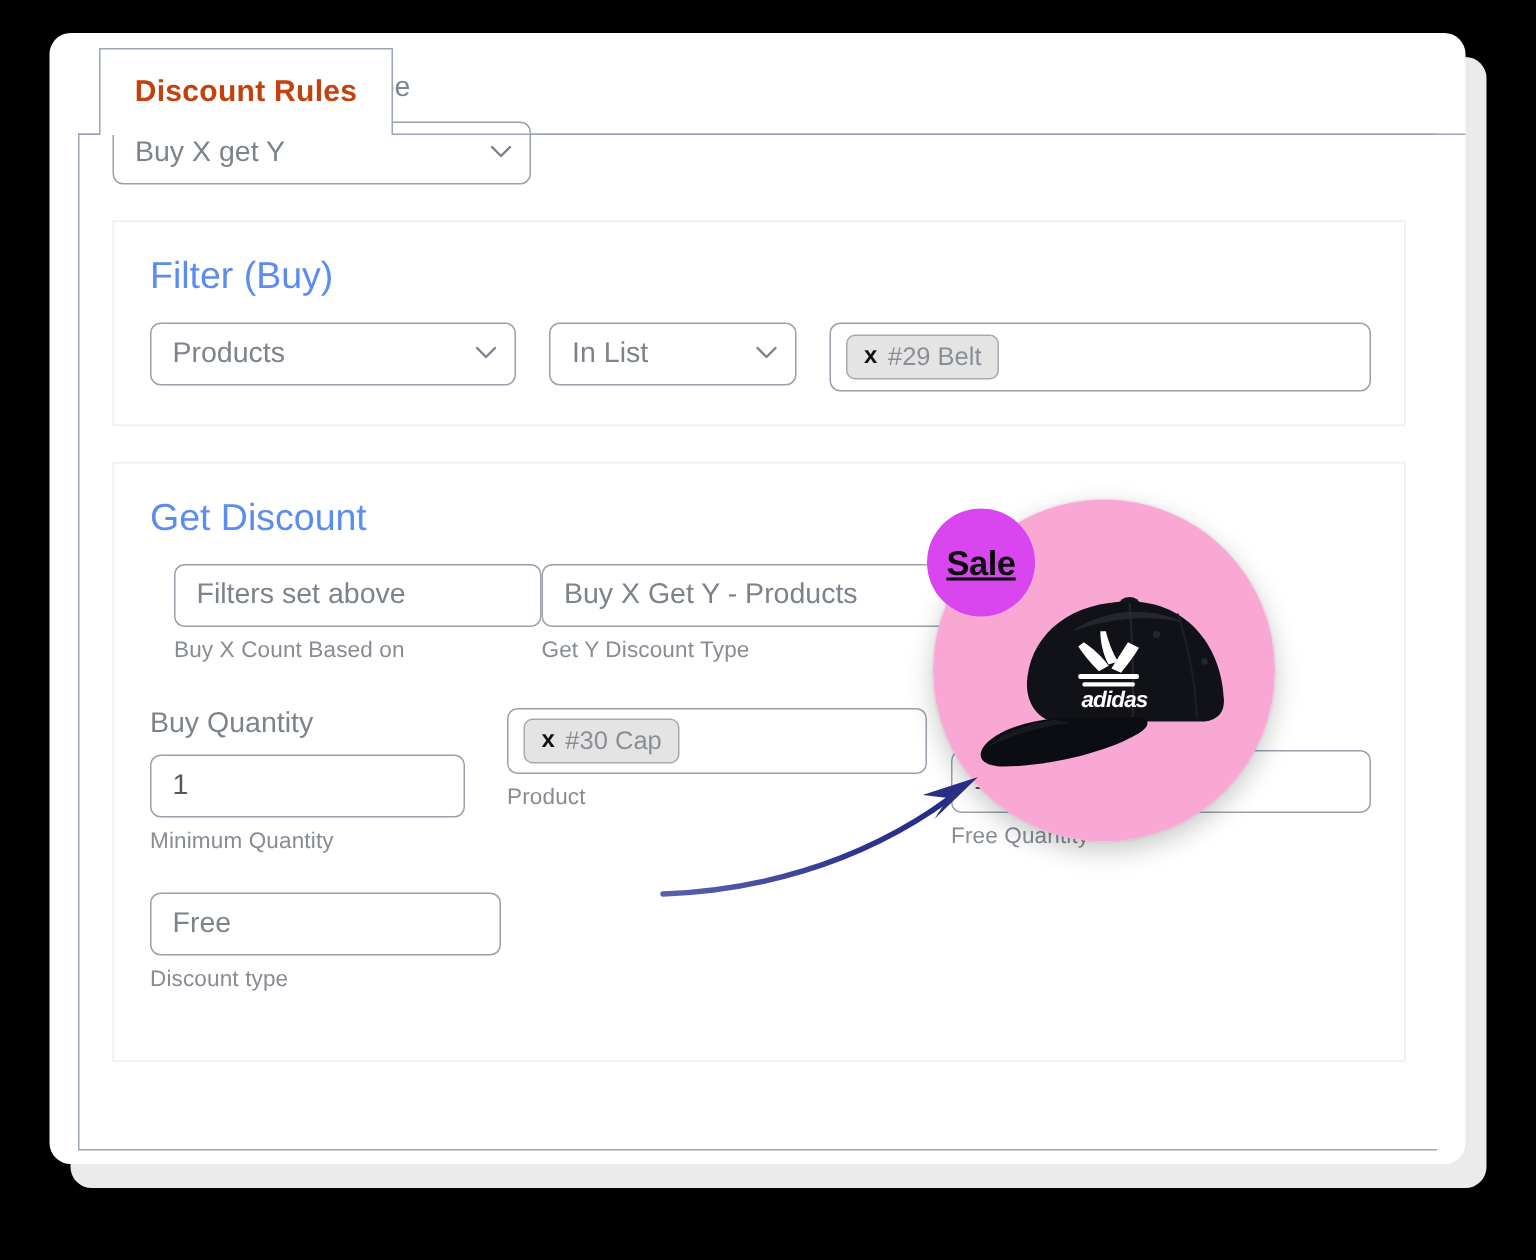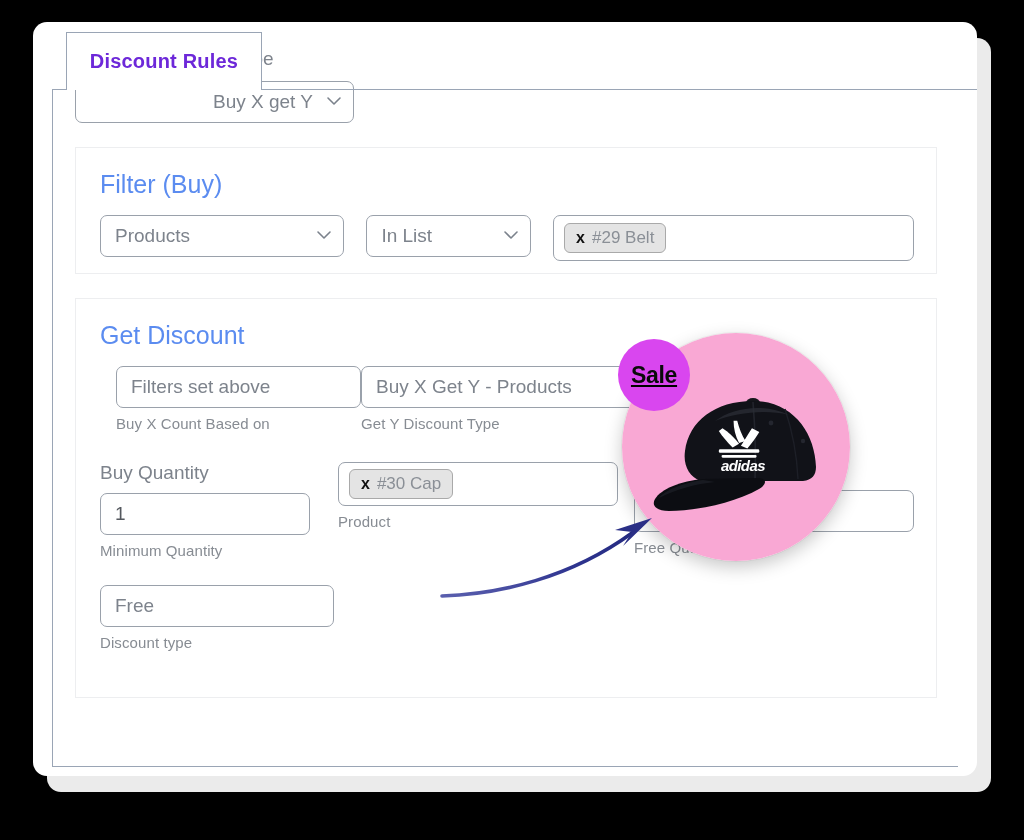--- a/index.html
+++ b/index.html
@@ -48,21 +48,21 @@
     border-bottom: none;
     background: #ffffff;
     display: flex;
     align-items: center;
     justify-content: center;
     z-index: 3;
   }
   .tab-label {
     font-size: 20px;
     font-weight: bold;
-    color: #6d28d9;
+    color: #c2410c;
     letter-spacing: 0.2px;
   }
 
   
   .panel {
     position: absolute;
     left: 19px;
     top: 67px;
     width: 906px;
     height: 678px;
@@ -123,28 +123,28 @@
     color: #7d838c;
     margin-bottom: 9px;
   }
 
   
   .chooser-label {
     font-size: 19px;
     color: #7d838c;
     margin-bottom: 11px;
   }
-  .chooser-field { width: 279px; justify-content: flex-end; }
+  .chooser-field { width: 279px; }
 
   
   .section {
     border: 1px solid #edeef0;
     background: #ffffff;
     margin-top: 24px;
-    padding: 20px 22px 12px 24px;
+    padding: 20px 22px 22px 24px;
   }
   .section-title {
     font-size: 25px;
     color: #5b8cf0;
     margin: 2px 0 16px 0;
     font-weight: normal;
   }
 
   .row { display: flex; align-items: flex-start; }
 

